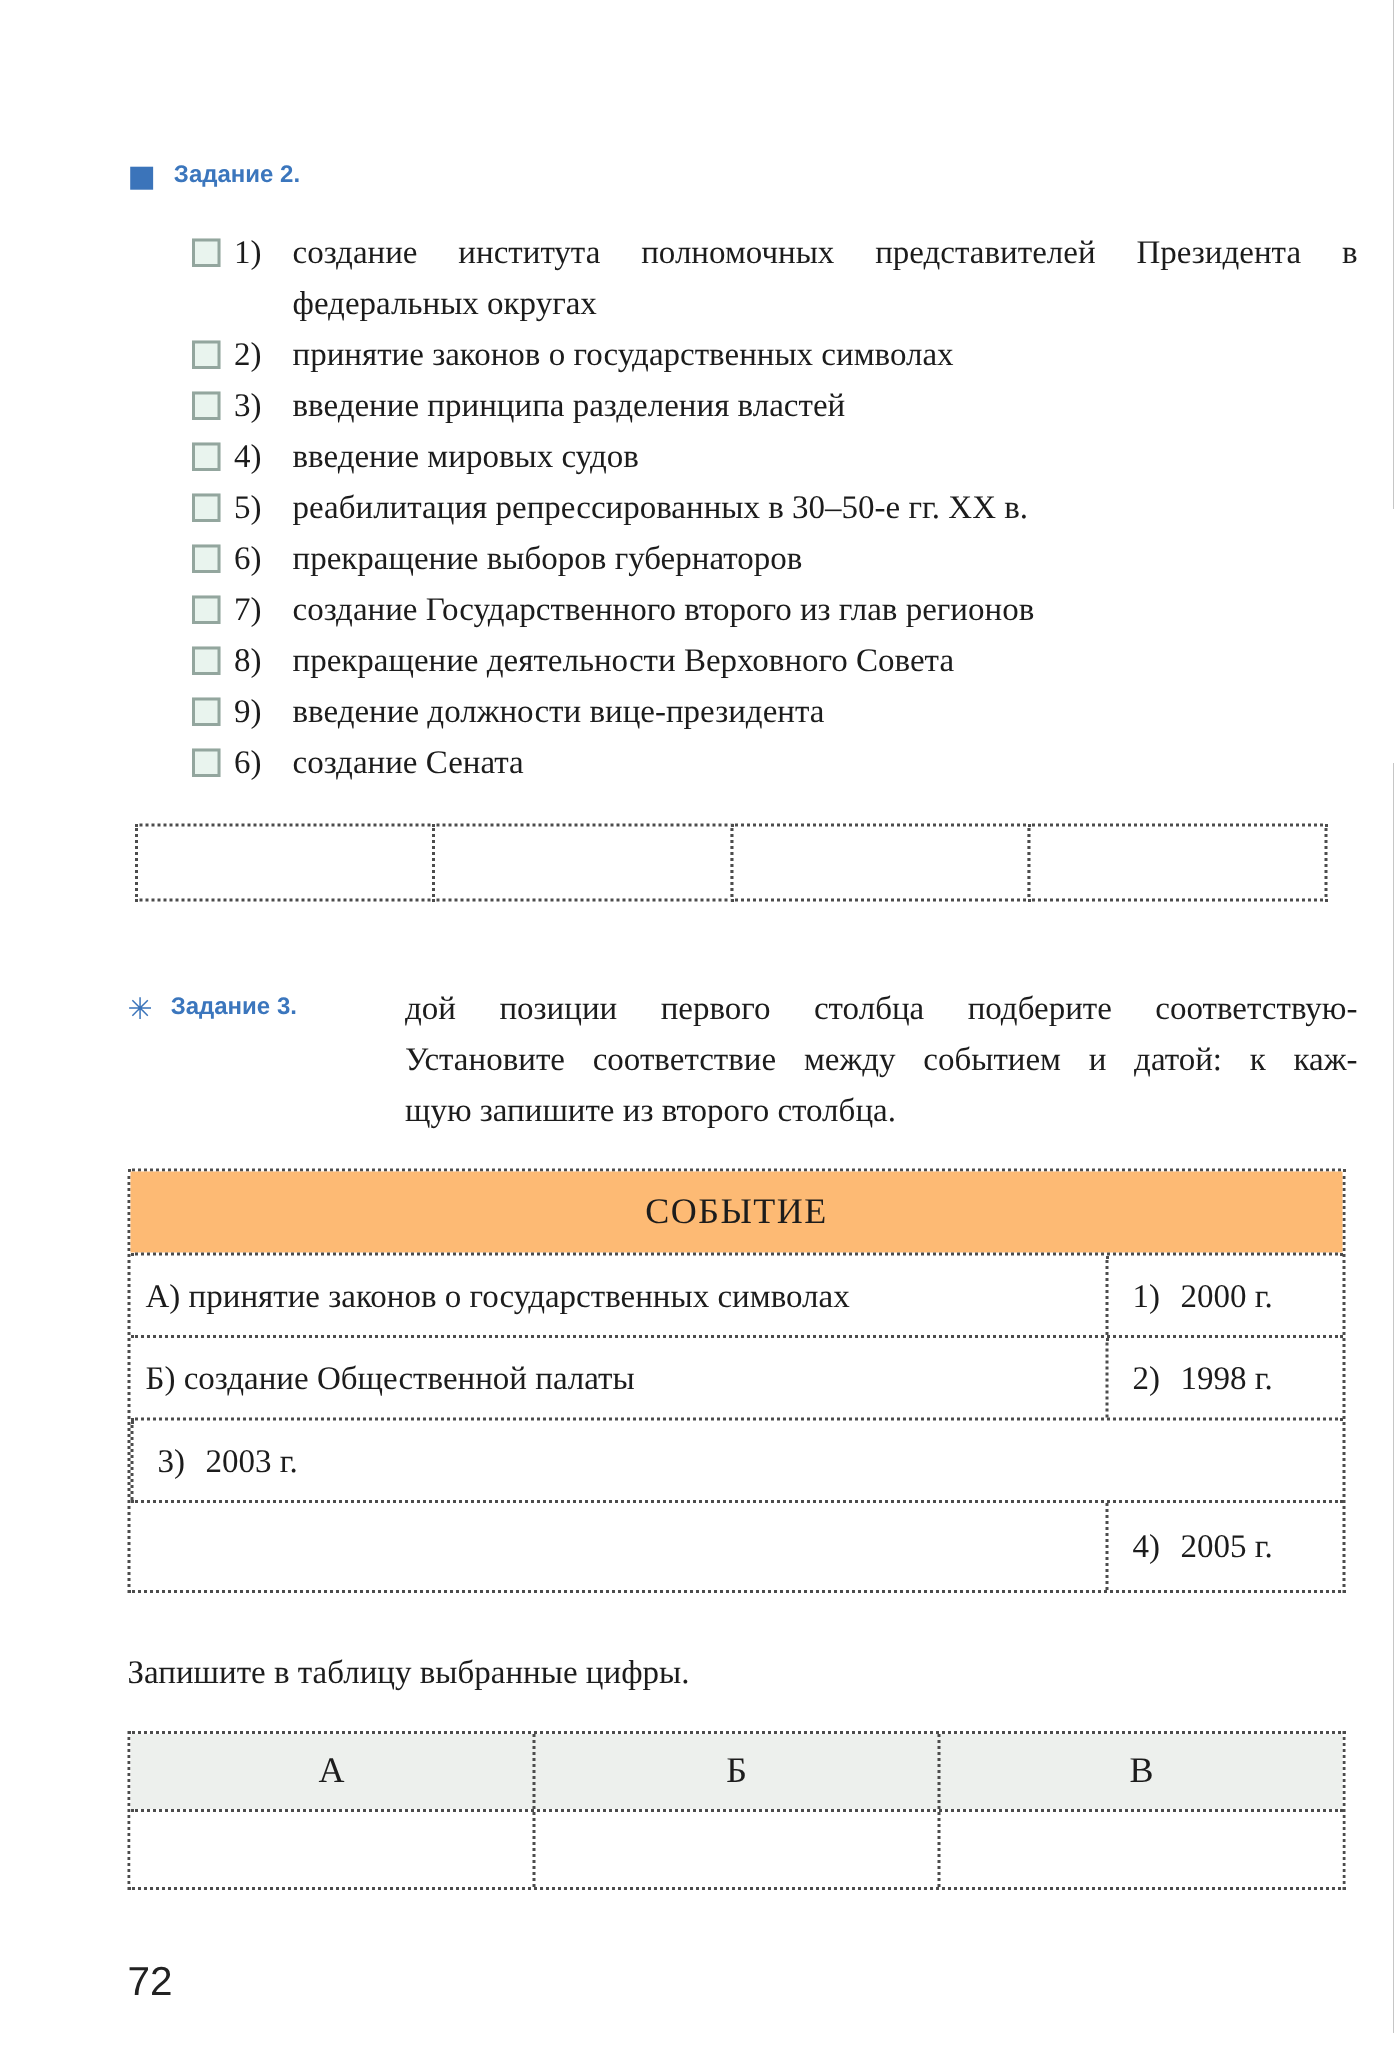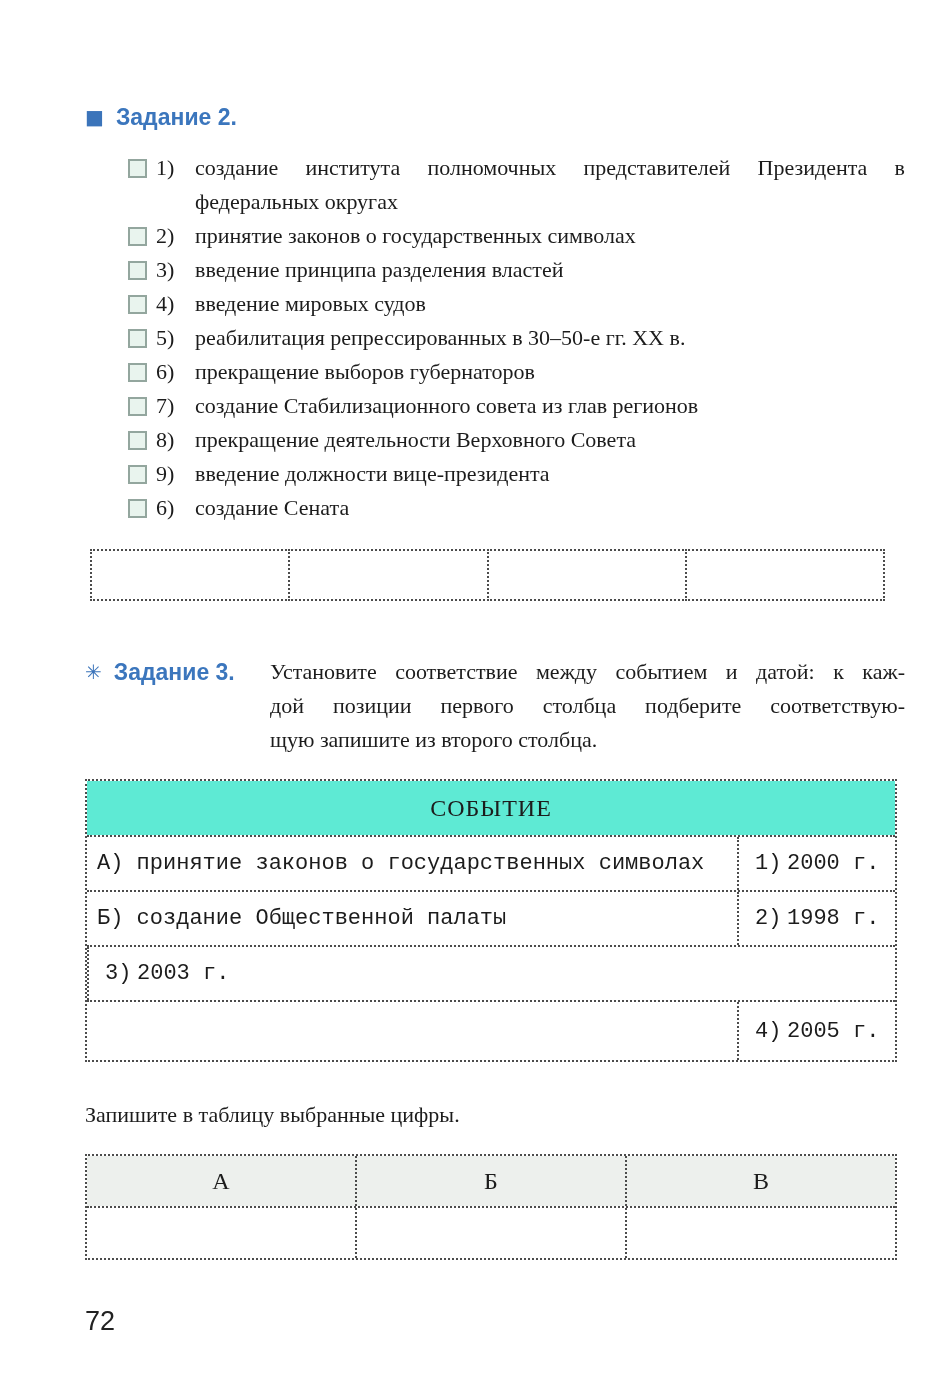--- a/index.html
+++ b/index.html
@@ -19,21 +19,21 @@
   .marker-col{
     width:185px;flex:none;display:flex;align-items:flex-start;gap:12px;
     padding-top:1px;
   }
   .bullet{
     font-family:"DejaVu Sans",sans-serif;
     color:#3b74ba;font-size:20px;line-height:32px;
   }
   .task-label{
     font-family:"Liberation Sans","DejaVu Sans",sans-serif;
-    font-weight:bold;font-size:23px;color:#3b76bd;line-height:32px;
+    font-weight:bold;font-size:16px;color:#3b76bd;line-height:32px;
     white-space:nowrap;
   }
   .task-text{flex:1;line-height:34px;}
   .jline{text-align:justify;text-align-last:justify;}
   
   .options{list-style:none;margin:18px 0 0 0;padding:0 0 0 43px;}
   .opt{display:flex;align-items:flex-start;line-height:34px;}
   .cb{
     width:15px;height:15px;flex:none;
     margin:8px 9px 0 0;
@@ -56,24 +56,24 @@
     margin-top:22px;width:812px;border:2px dotted #4c4c4c;
     box-sizing:border-box;
   }
   .mrow{display:flex;align-items:stretch;}
   .mrow + .mrow{border-top:2px dotted #4c4c4c;}
   .mcell-ev{flex:1;display:flex;align-items:center;padding:0 8px 0 10px;box-sizing:border-box;}
   .mcell-dt{
     width:158px;flex:none;border-left:2px dotted #4c4c4c;
     display:flex;align-items:center;box-sizing:border-box;
   }
-  .mhead{background:#5eead4;height:54px;}
+  .mhead{background:#fdba74;height:54px;}
   .mhead .mcell-ev{justify-content:center;font-size:24px;letter-spacing:1px;padding:0;}
   .mhead .mcell-dt{justify-content:center;font-size:24px;letter-spacing:1px;}
-  .mdata{height:53px;font-family:Liberation Mono, monospace;}
+  .mdata{height:53px;}
   .mdata:last-child{height:58px;}
   .dt-n{padding-left:16px;width:32px;flex:none;}
   
   .note{margin:38px 0 0 0;line-height:30px;}
   
   .abc{
     margin-top:24px;width:812px;border:2px dotted #4c4c4c;box-sizing:border-box;
   }
   .arow{display:flex;}
   .arow + .arow{border-top:2px dotted #4c4c4c;}
@@ -128,21 +128,21 @@
         <span class="txt">реабилитация репрессированных в 30–50-е гг. XX в.</span>
       </li>
       <li class="opt">
         <span class="cb"></span>
         <span class="num">6)</span>
         <span class="txt">прекращение выборов губернаторов</span>
       </li>
       <li class="opt">
         <span class="cb"></span>
         <span class="num">7)</span>
-        <span class="txt">создание Стабилизационного совета из глав регионов</span>
+        <span class="txt">создание Государственного второго из глав регионов</span>
       </li>
       <li class="opt">
         <span class="cb"></span>
         <span class="num">8)</span>
         <span class="txt">прекращение деятельности Верховного Совета</span>
       </li>
       <li class="opt">
         <span class="cb"></span>
         <span class="num">9)</span>
         <span class="txt">введение должности вице-президента</span>
@@ -162,22 +162,22 @@
     </div>
   </section>
 
   <section class="task3">
     <div class="task-head">
       <div class="marker-col">
         <span class="bullet">✳</span>
         <span class="task-label">Задание 3.</span>
       </div>
       <div class="task-text">
+        <div class="jline">дой позиции первого столбца подберите соответствую-</div>
         <div class="jline">Установите соответствие между событием и датой: к каж-</div>
-        <div class="jline">дой позиции первого столбца подберите соответствую-</div>
         <div>щую запишите из второго столбца.</div>
       </div>
     </div>
 
     <div class="mtable">
       <div class="mrow mhead">
         <div class="mcell-ev">СОБЫТИЕ</div>
       </div>
       <div class="mrow mdata">
         <div class="mcell-ev">А)  принятие законов о государственных символах</div>

